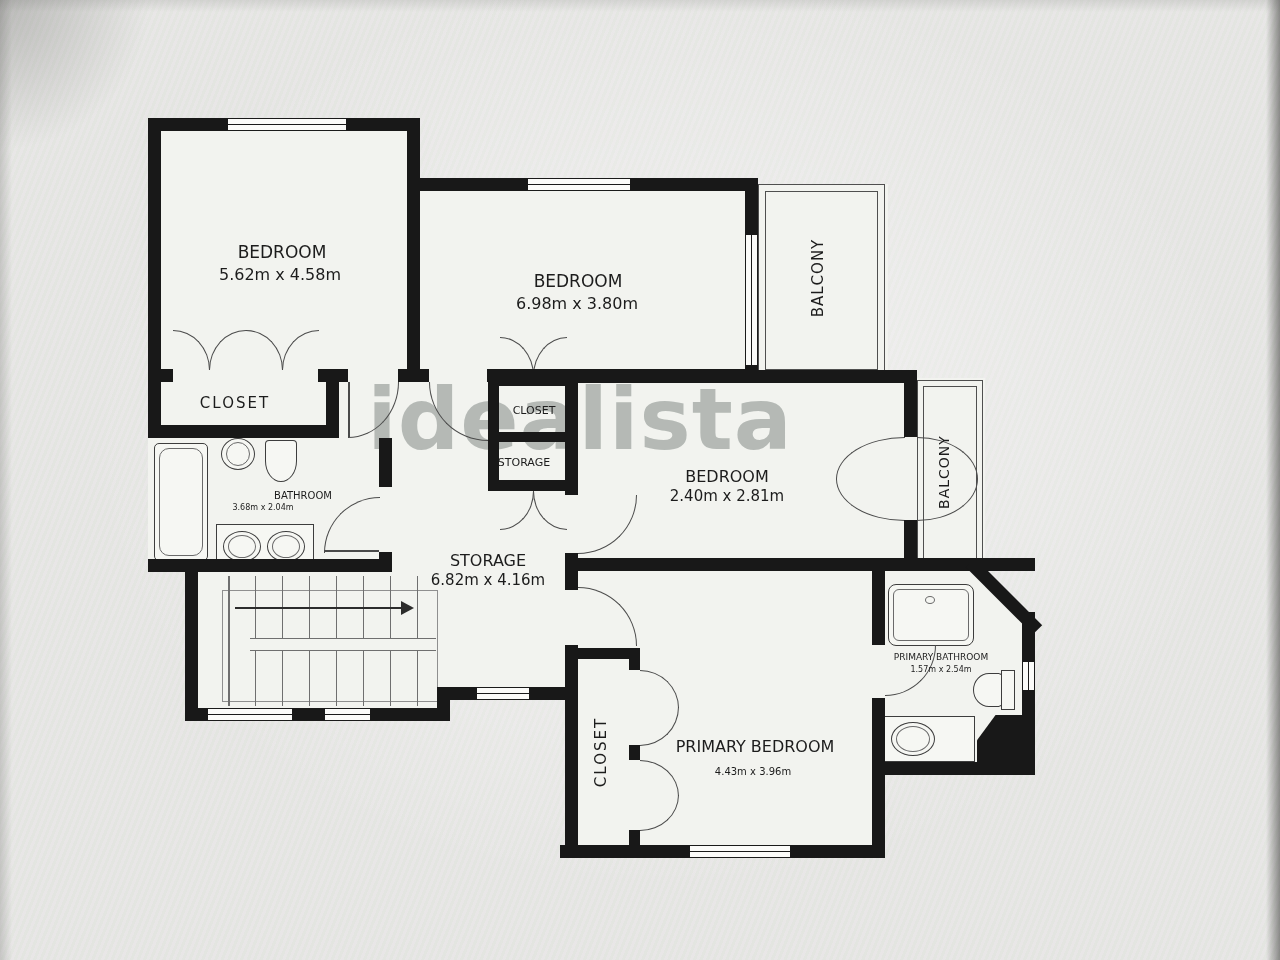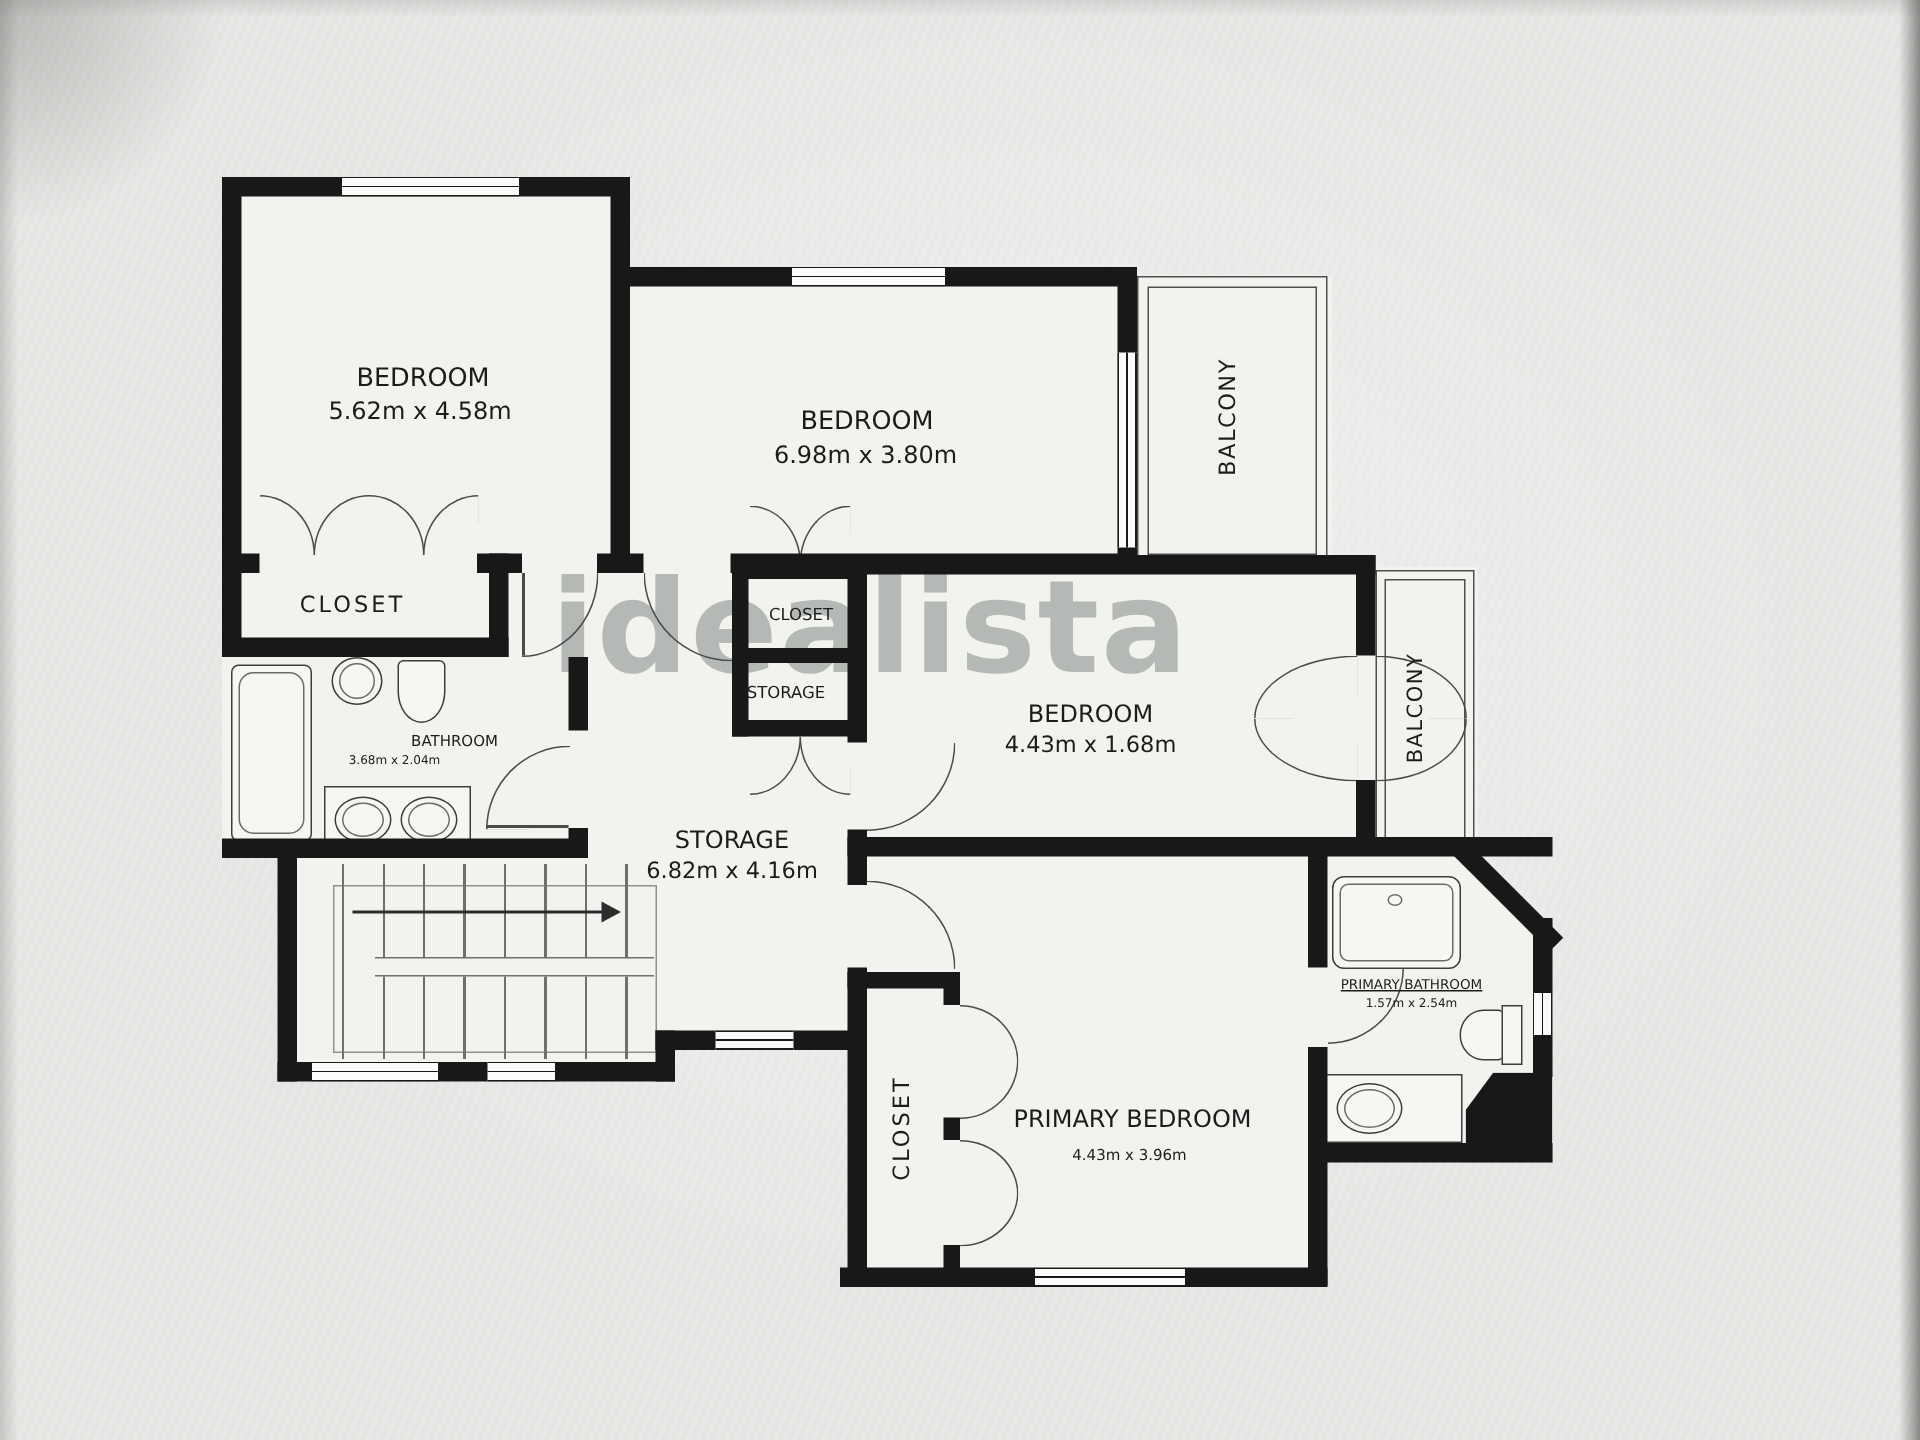--- a/index.html
+++ b/index.html
@@ -177,32 +177,32 @@
   <div class="fixture" style="left:891px;top:722px;width:44px;height:34px;border-radius:50%;"></div>
   <div class="fixture-inner" style="left:896px;top:726px;width:34px;height:26px;border-radius:50%;"></div>
 
   <div class="label" style="left:282px;top:252px;font-size:17px;">BEDROOM</div>
   <div class="label" style="left:280px;top:274px;font-size:16px;">5.62m x 4.58m</div>
 
   <div class="label" style="left:578px;top:281px;font-size:17px;">BEDROOM</div>
   <div class="label" style="left:577px;top:303px;font-size:16px;">6.98m x 3.80m</div>
 
   <div class="label" style="left:727px;top:476px;font-size:16px;">BEDROOM</div>
-  <div class="label" style="left:727px;top:496px;font-size:15px;">4.43m x 1.68m</div>
+  <div class="label" style="left:727px;top:496px;font-size:15px;">2.40m x 2.81m</div>
 
   <div class="label" style="left:488px;top:560px;font-size:16px;">STORAGE</div>
   <div class="label" style="left:488px;top:580px;font-size:15px;">6.82m x 4.16m</div>
 
   <div class="label" style="left:755px;top:746px;font-size:16px;">PRIMARY BEDROOM</div>
   <div class="label" style="left:753px;top:771px;font-size:10px;">4.43m x 3.96m</div>
 
   <div class="label" style="left:263px;top:495px;font-size:10px;margin-left:40px;">BATHROOM</div>
   <div class="label" style="left:263px;top:507px;font-size:8px;">3.68m x 2.04m</div>
 
-  <div class="label" style="left:941px;top:657px;font-size:9px;text-decoration:underline;">PRIMARY BATHROOM</div>
+  <div class="label" style="left:941px;top:657px;font-size:9px;">PRIMARY BATHROOM</div>
   <div class="label" style="left:941px;top:669px;font-size:8px;">1.57m x 2.54m</div>
 
   <div class="label" style="left:235px;top:403px;font-size:15px;letter-spacing:2px;">CLOSET</div>
   <div class="label" style="left:534px;top:410px;font-size:11px;">CLOSET</div>
   <div class="label" style="left:524px;top:462px;font-size:11px;">STORAGE</div>
 
   <div class="vlabel" style="left:601px;top:752px;font-size:15px;letter-spacing:2px;">CLOSET</div>
   <div class="vlabel" style="left:818px;top:278px;font-size:15px;letter-spacing:1px;">BALCONY</div>
   <div class="vlabel" style="left:944px;top:472px;font-size:14px;letter-spacing:1px;">BALCONY</div>
 

